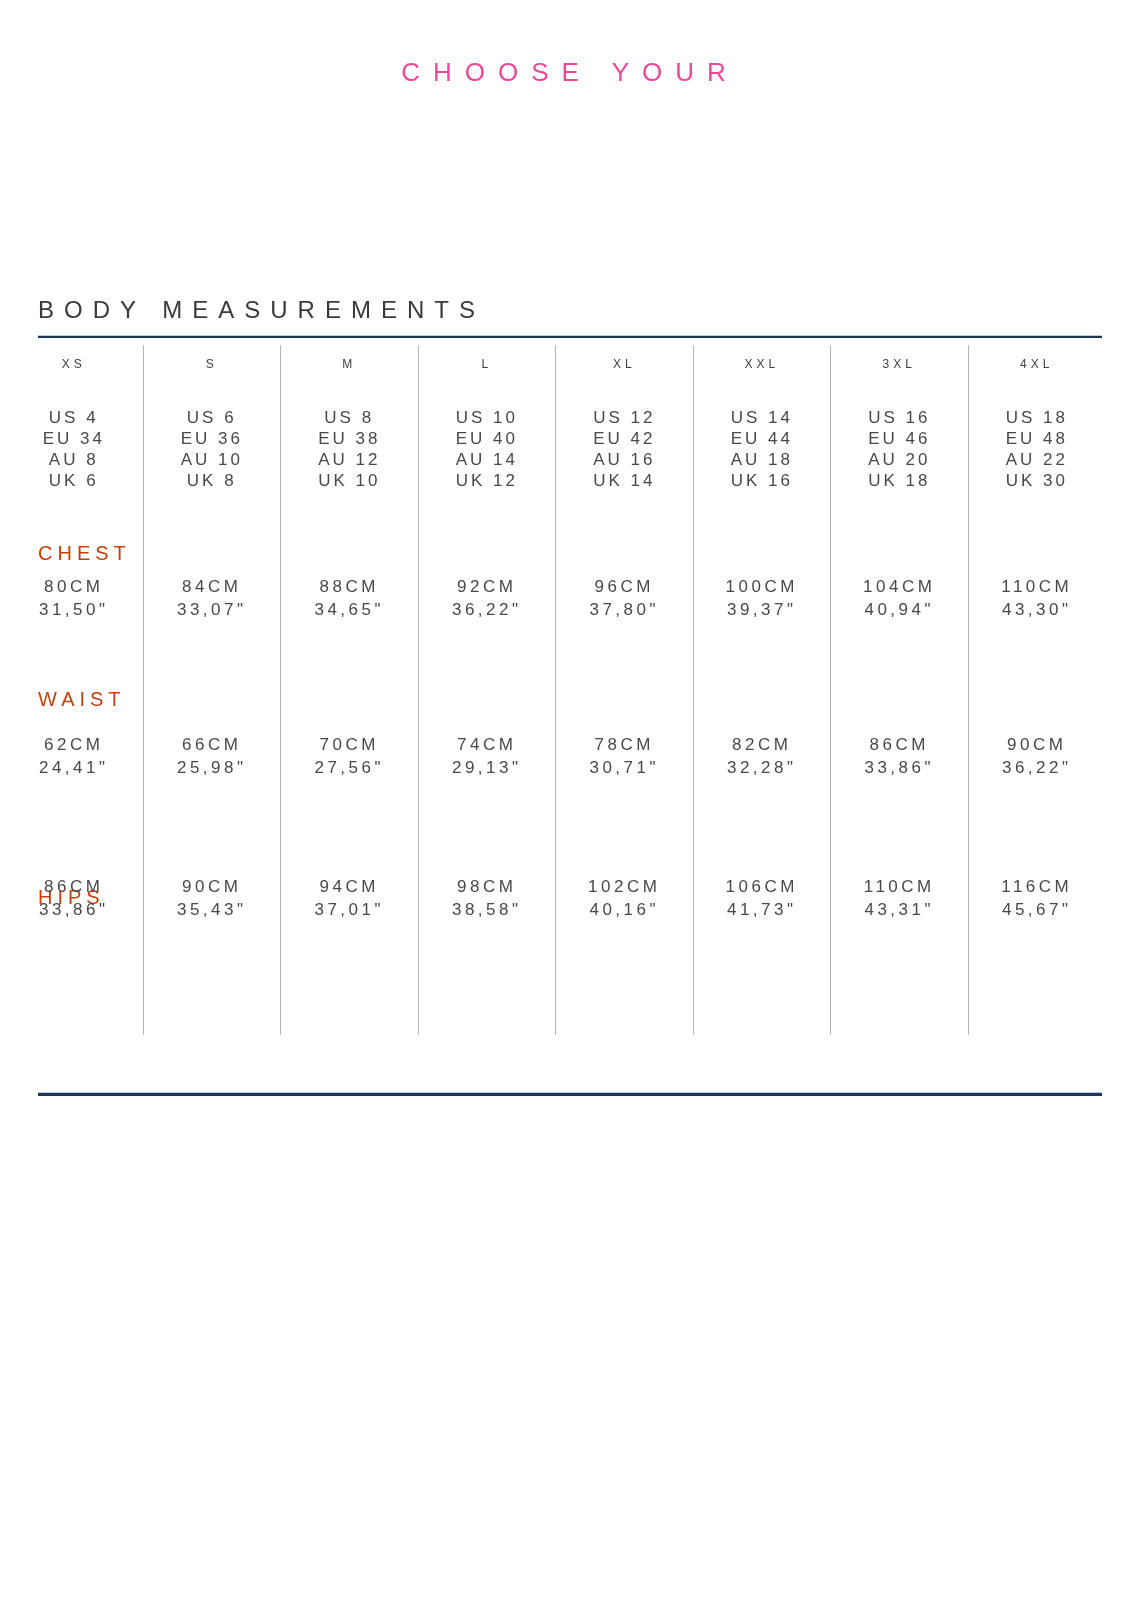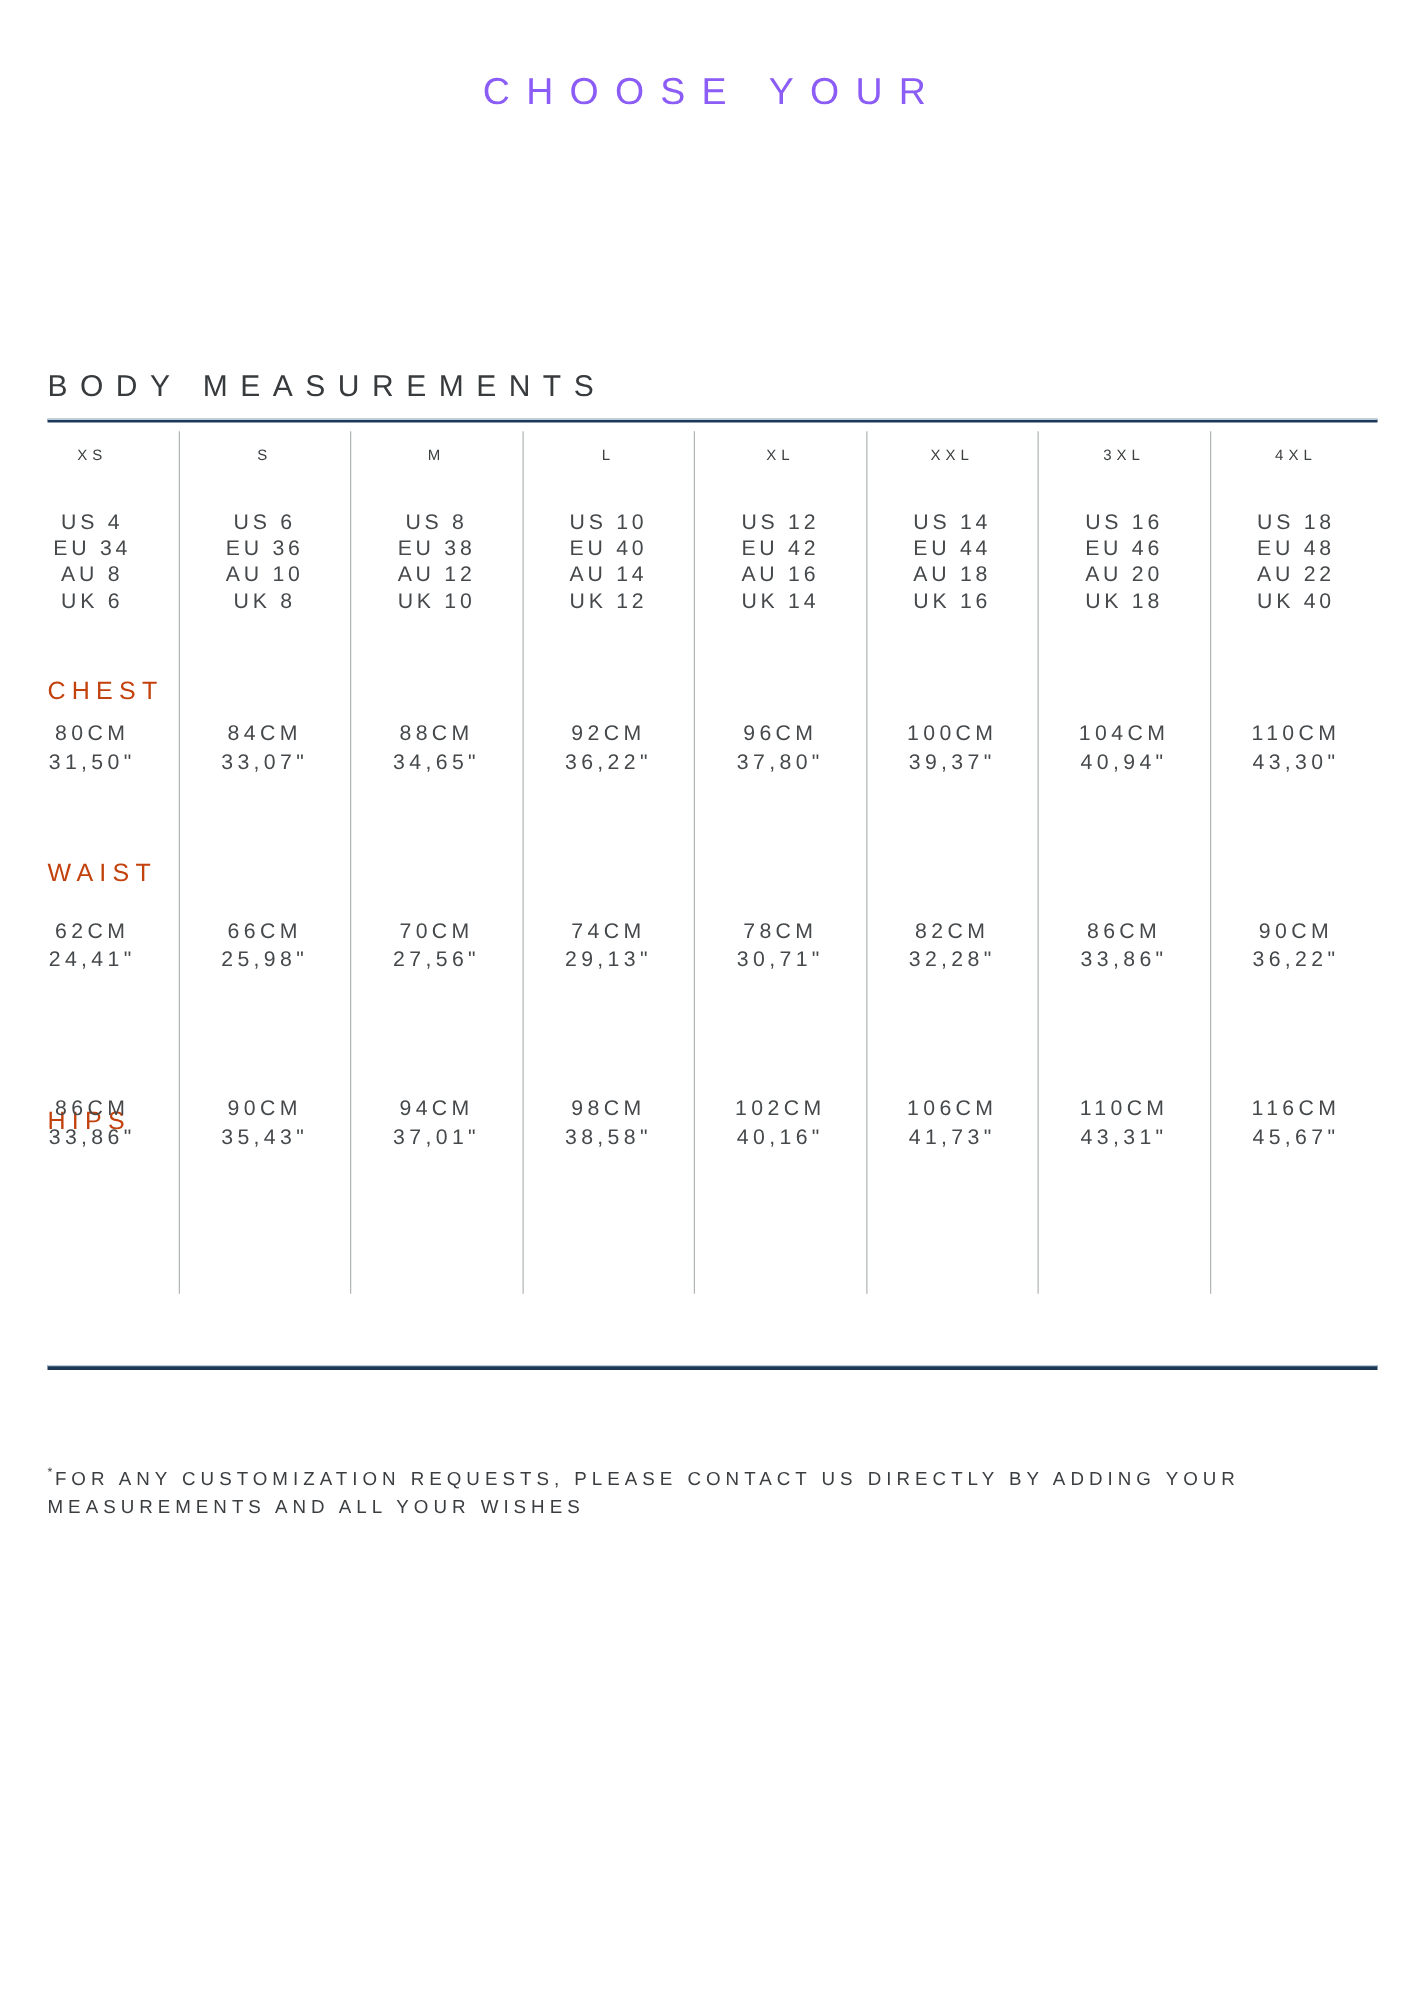--- a/index.html
+++ b/index.html
@@ -11,23 +11,23 @@
     font-family: "Liberation Sans", sans-serif;
     color: #474a4c;
     overflow: hidden;
   }
 
   
   .title-top {
     position: absolute;
     top: 57px; left: 0; width: 100%;
     text-align: center;
-    font-size: 30px;
+    font-size: 26px;
     letter-spacing: 13px;
-    color: #8b5cf6;
+    color: #ec4899;
     font-weight: 400;
   }
   .title-script {
     position: absolute;
     top: 106px; left: 0; width: 100%;
     text-align: center;
     font-family: "DejaVu Serif", serif;
     font-style: italic;
     font-weight: 700;
     font-size: 82px;
@@ -275,38 +275,34 @@
         <div>43,31"</div>
       </div>
     </div>
 
     <div class="col">
       <div class="blk b-size">4XL</div>
       <div class="blk b-conv">
         <div>US 18</div>
         <div>EU 48</div>
         <div>AU 22</div>
-        <div>UK 40</div>
+        <div>UK 30</div>
       </div>
       <div class="blk b-val b-chest">
         <div>110CM</div>
         <div>43,30"</div>
       </div>
       <div class="blk b-val b-waist">
         <div>90CM</div>
         <div>36,22"</div>
       </div>
       <div class="blk b-val b-hips">
         <div>116CM</div>
         <div>45,67"</div>
       </div>
     </div>
 
   </div>
 
   <div class="rule rule-bottom"></div>
 
-  <div class="footnote">
-    <div class="line"><span class="marker">*</span><span>FOR ANY CUSTOMIZATION REQUESTS, PLEASE CONTACT US DIRECTLY BY ADDING YOUR</span></div>
-    <div class="line">MEASUREMENTS AND ALL YOUR WISHES</div>
-  </div>
 
 </div>
 
 </body></html>

